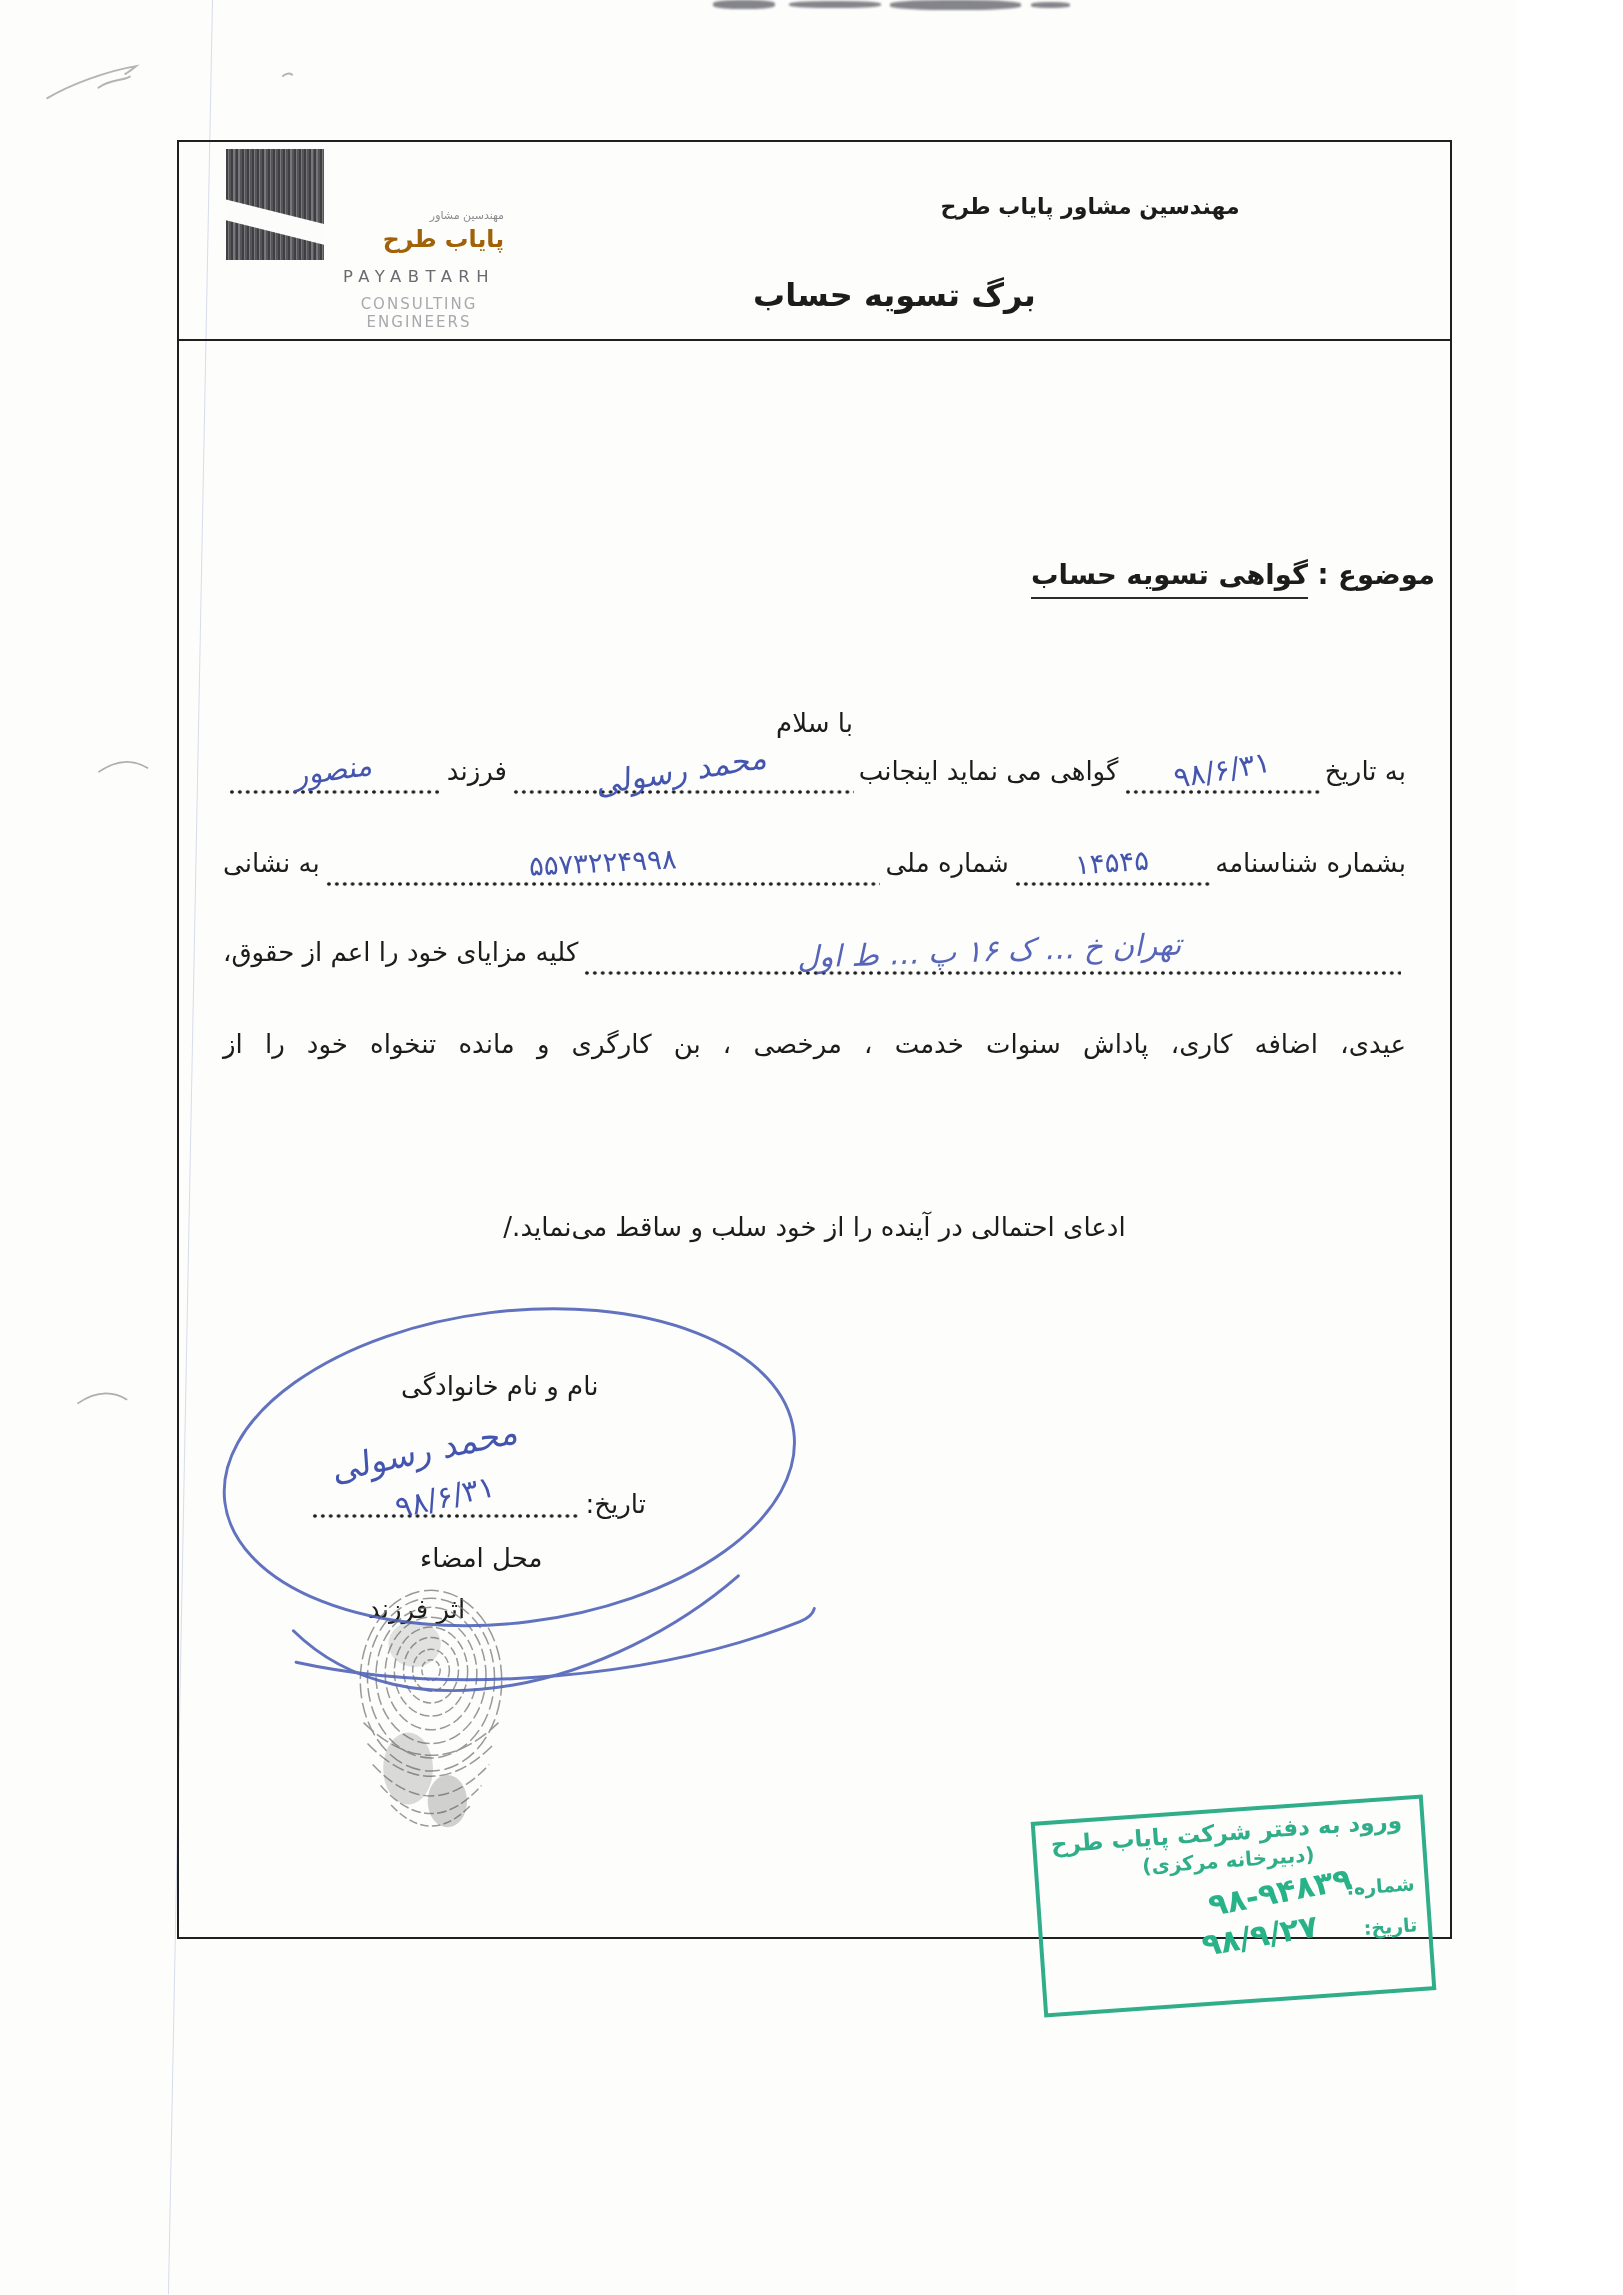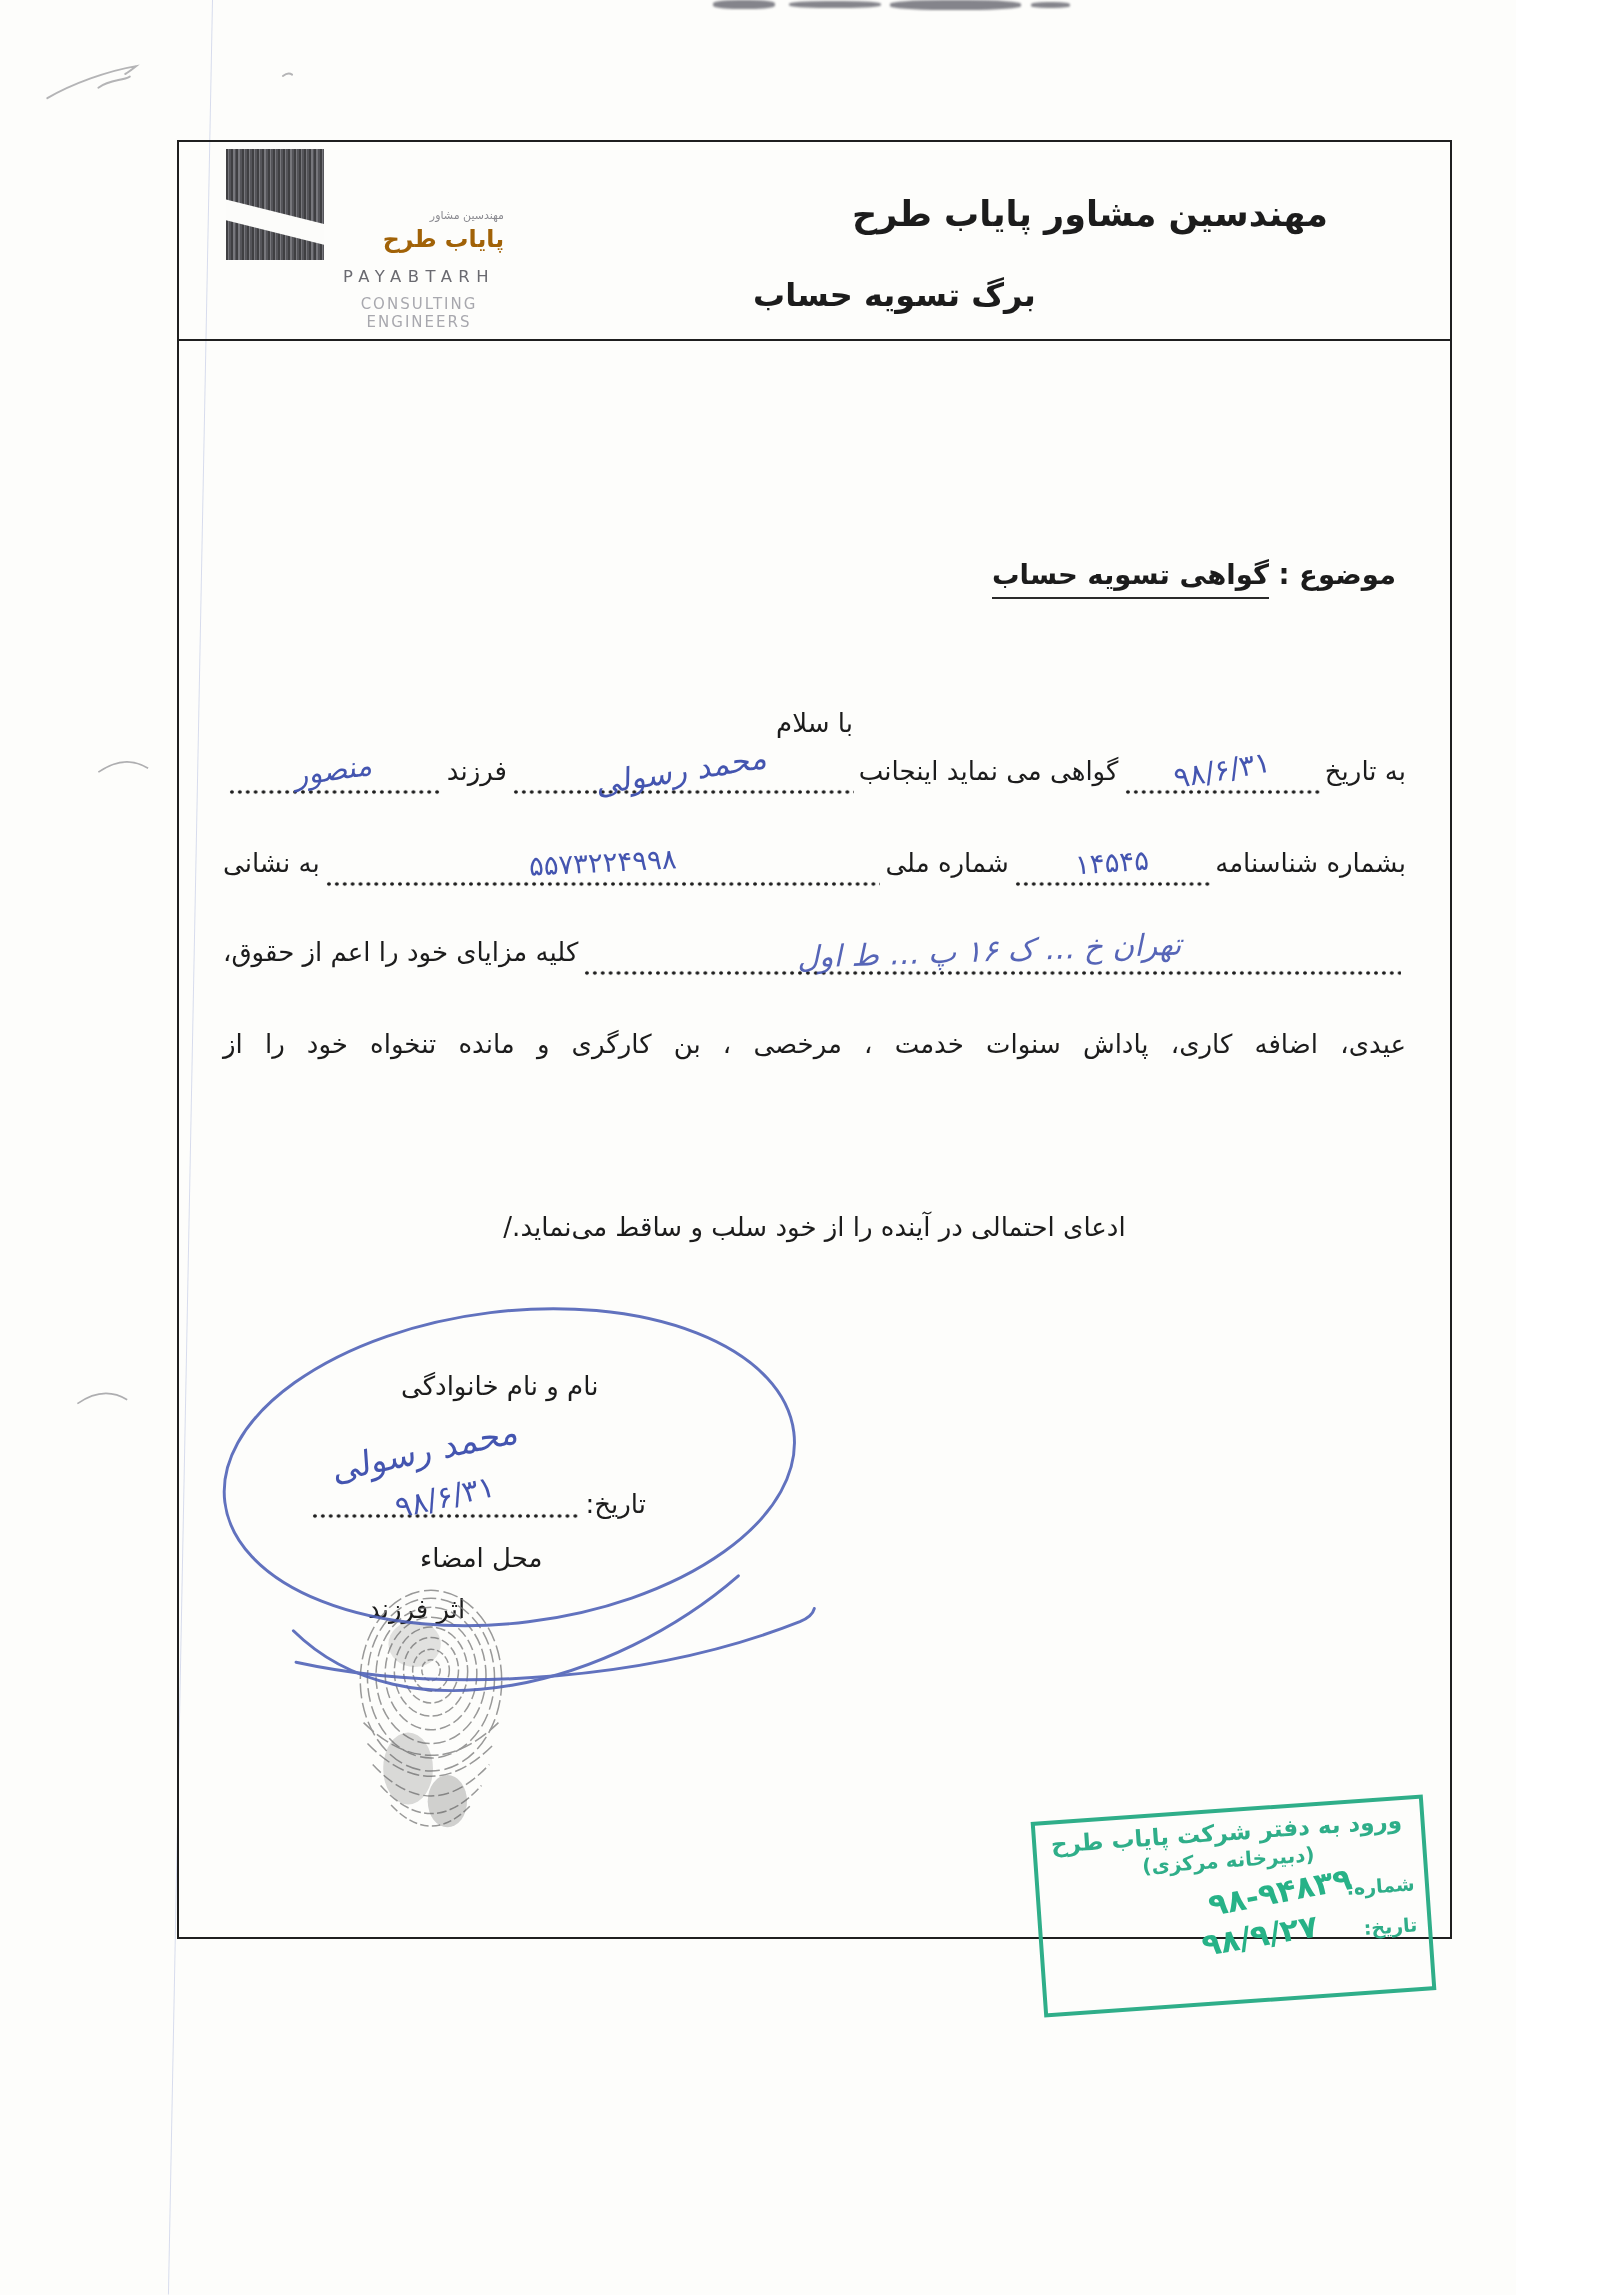--- a/index.html
+++ b/index.html
@@ -23,25 +23,25 @@
   .logo-fa-small{position:absolute;left:340px;top:209px;width:164px;text-align:right;
     font-size:11px;color:#8a8a90;direction:rtl;}
   .logo-fa-name{position:absolute;left:340px;top:225px;width:164px;text-align:right;
     font-size:23.6px;font-weight:bold;color:#a16207;direction:rtl;}
   .logo-en-name{position:absolute;left:324px;top:267px;width:190px;text-align:center;
     font-size:16.4px;letter-spacing:6.5px;color:#6a6a70;}
   .logo-en-sub{position:absolute;left:324px;top:295px;width:190px;text-align:center;
     font-size:15px;letter-spacing:2px;color:#a8a8ae;}
   
   .company-title{position:absolute;left:753px;top:194px;width:674px;text-align:center;
-    font-size:35px;font-weight:bold;direction:rtl;}
+    font-size:22px;font-weight:bold;direction:rtl;}
   .form-title{position:absolute;left:753px;top:276px;width:674px;text-align:left;
     font-size:32px;font-weight:bold;direction:rtl;}
   
-  .subject{position:absolute;left:808px;top:558px;width:588px;text-align:right;direction:rtl;
+  .subject{position:absolute;left:847px;top:558px;width:588px;text-align:right;direction:rtl;
     font-size:27.5px;font-weight:bold;}
   .subject .u{border-bottom:2px solid #2a2a2a;padding-bottom:6.5px;}
   
   .bodyline{position:absolute;left:223px;width:1183px;direction:rtl;font-size:26px;line-height:48px;}
   .flexline{display:flex;align-items:flex-end;}
   .seg{white-space:nowrap;}
   .fill{flex:1 1 auto;position:relative;height:38px;margin:0 5.2px;
     background-image:radial-gradient(circle,#1e1e1e 1.6px,transparent 1.9px);
     background-size:7.9px 5.9px;background-repeat:repeat-x;background-position:0 100%;}
   .fill .hw{position:absolute;left:0;right:0;bottom:1.3px;text-align:center;}

